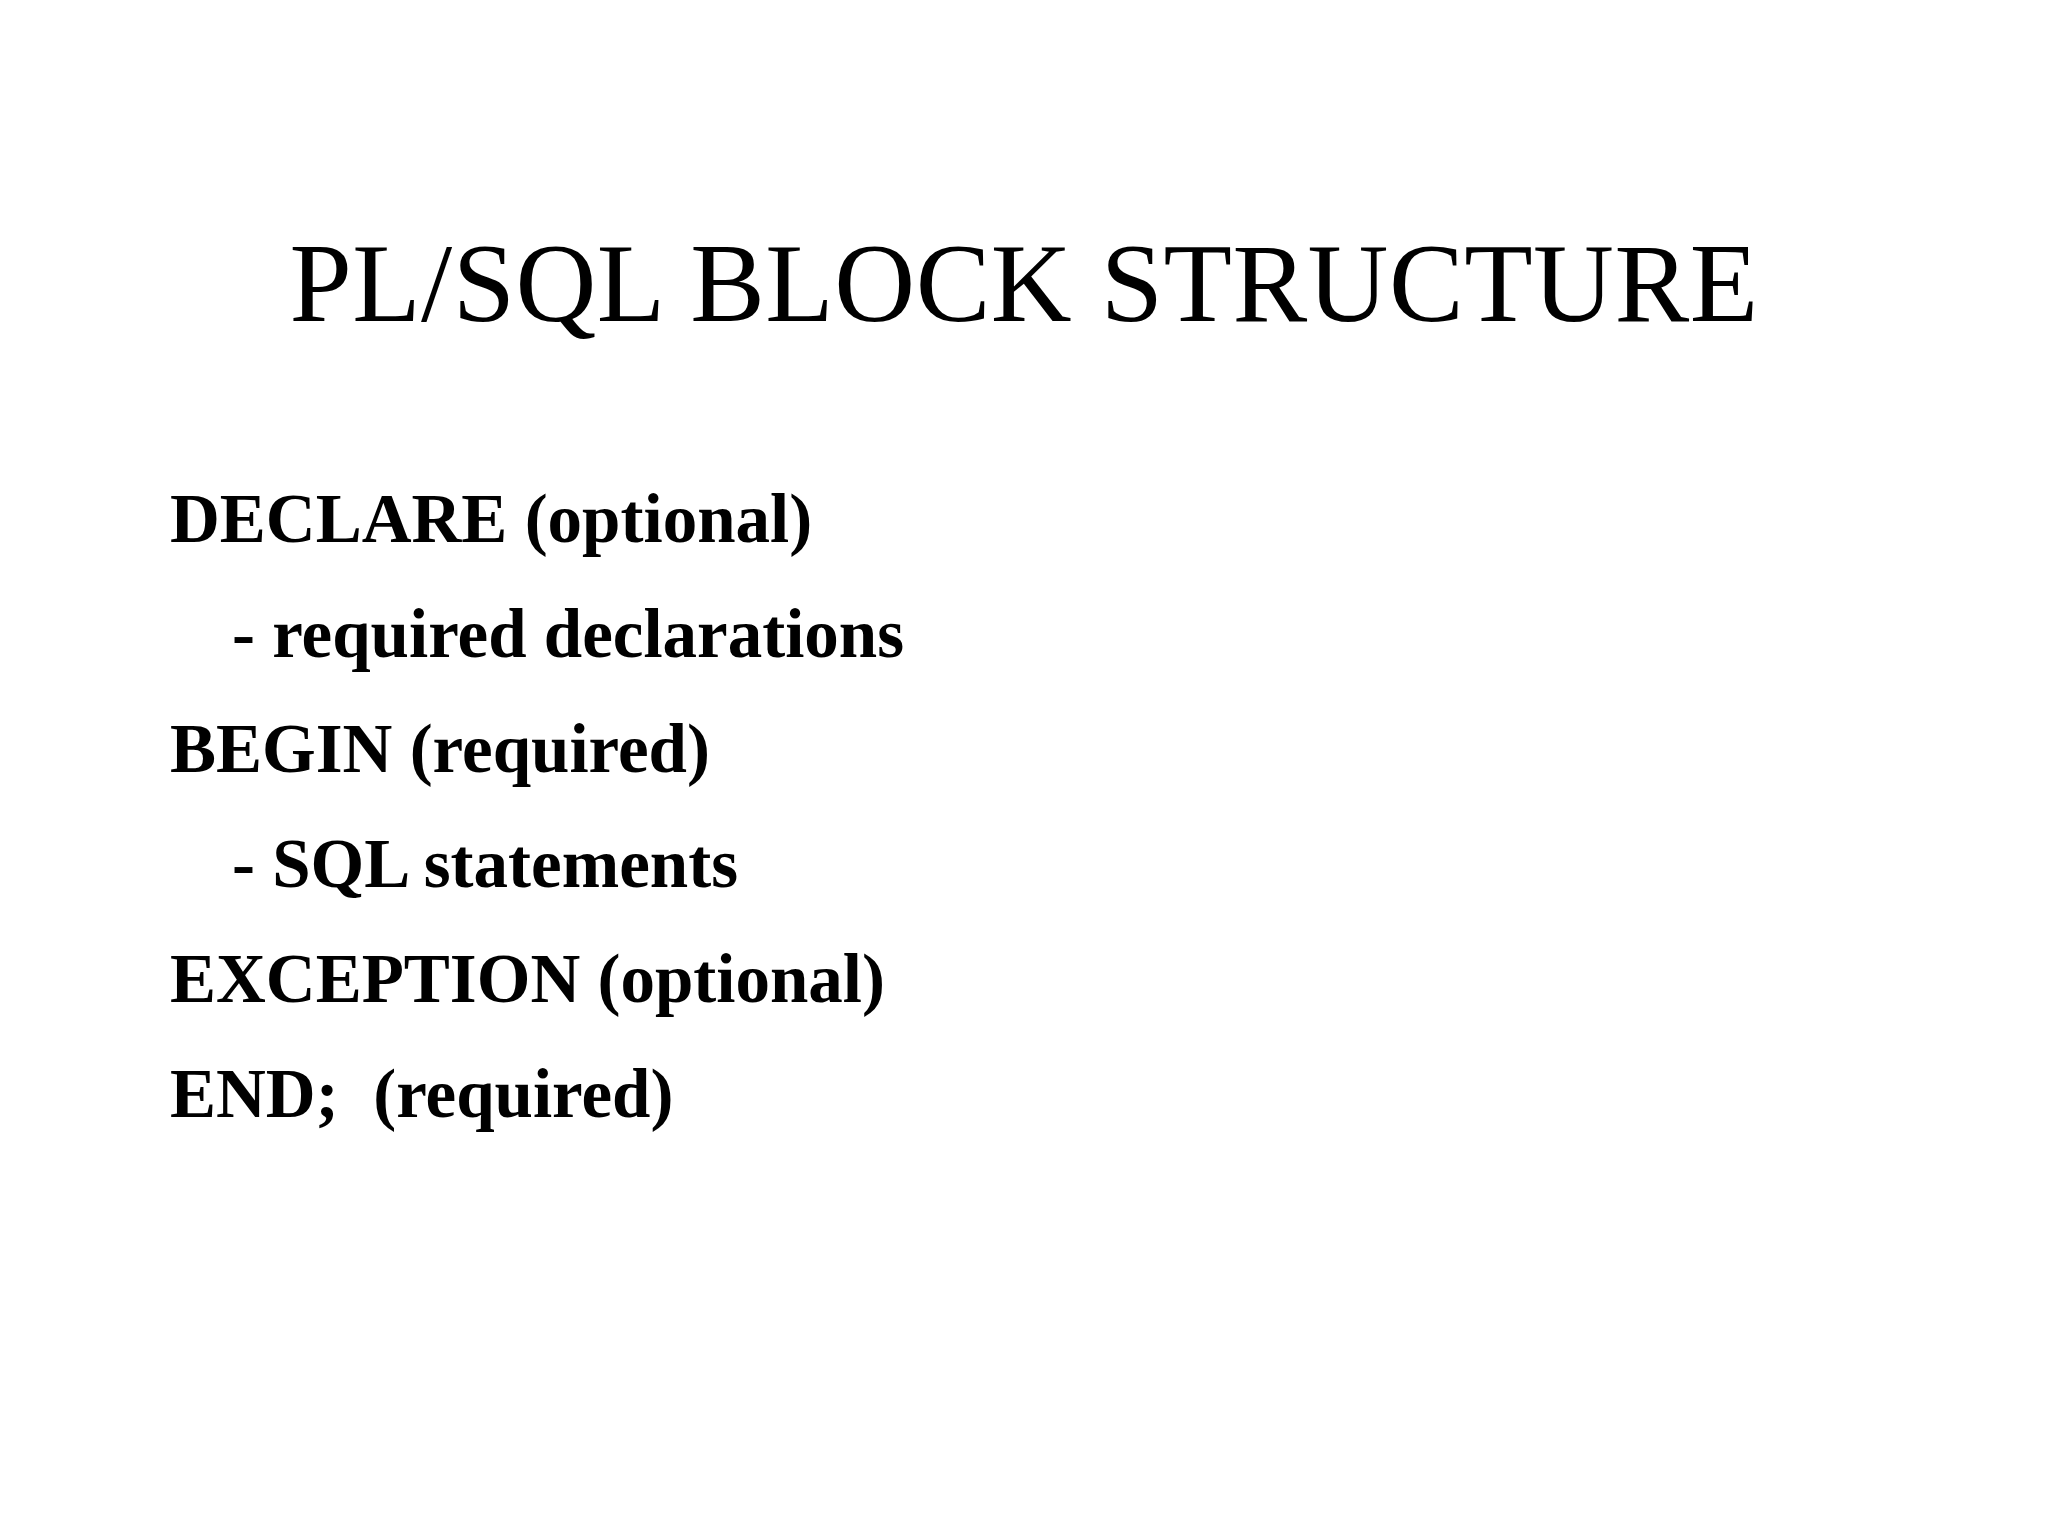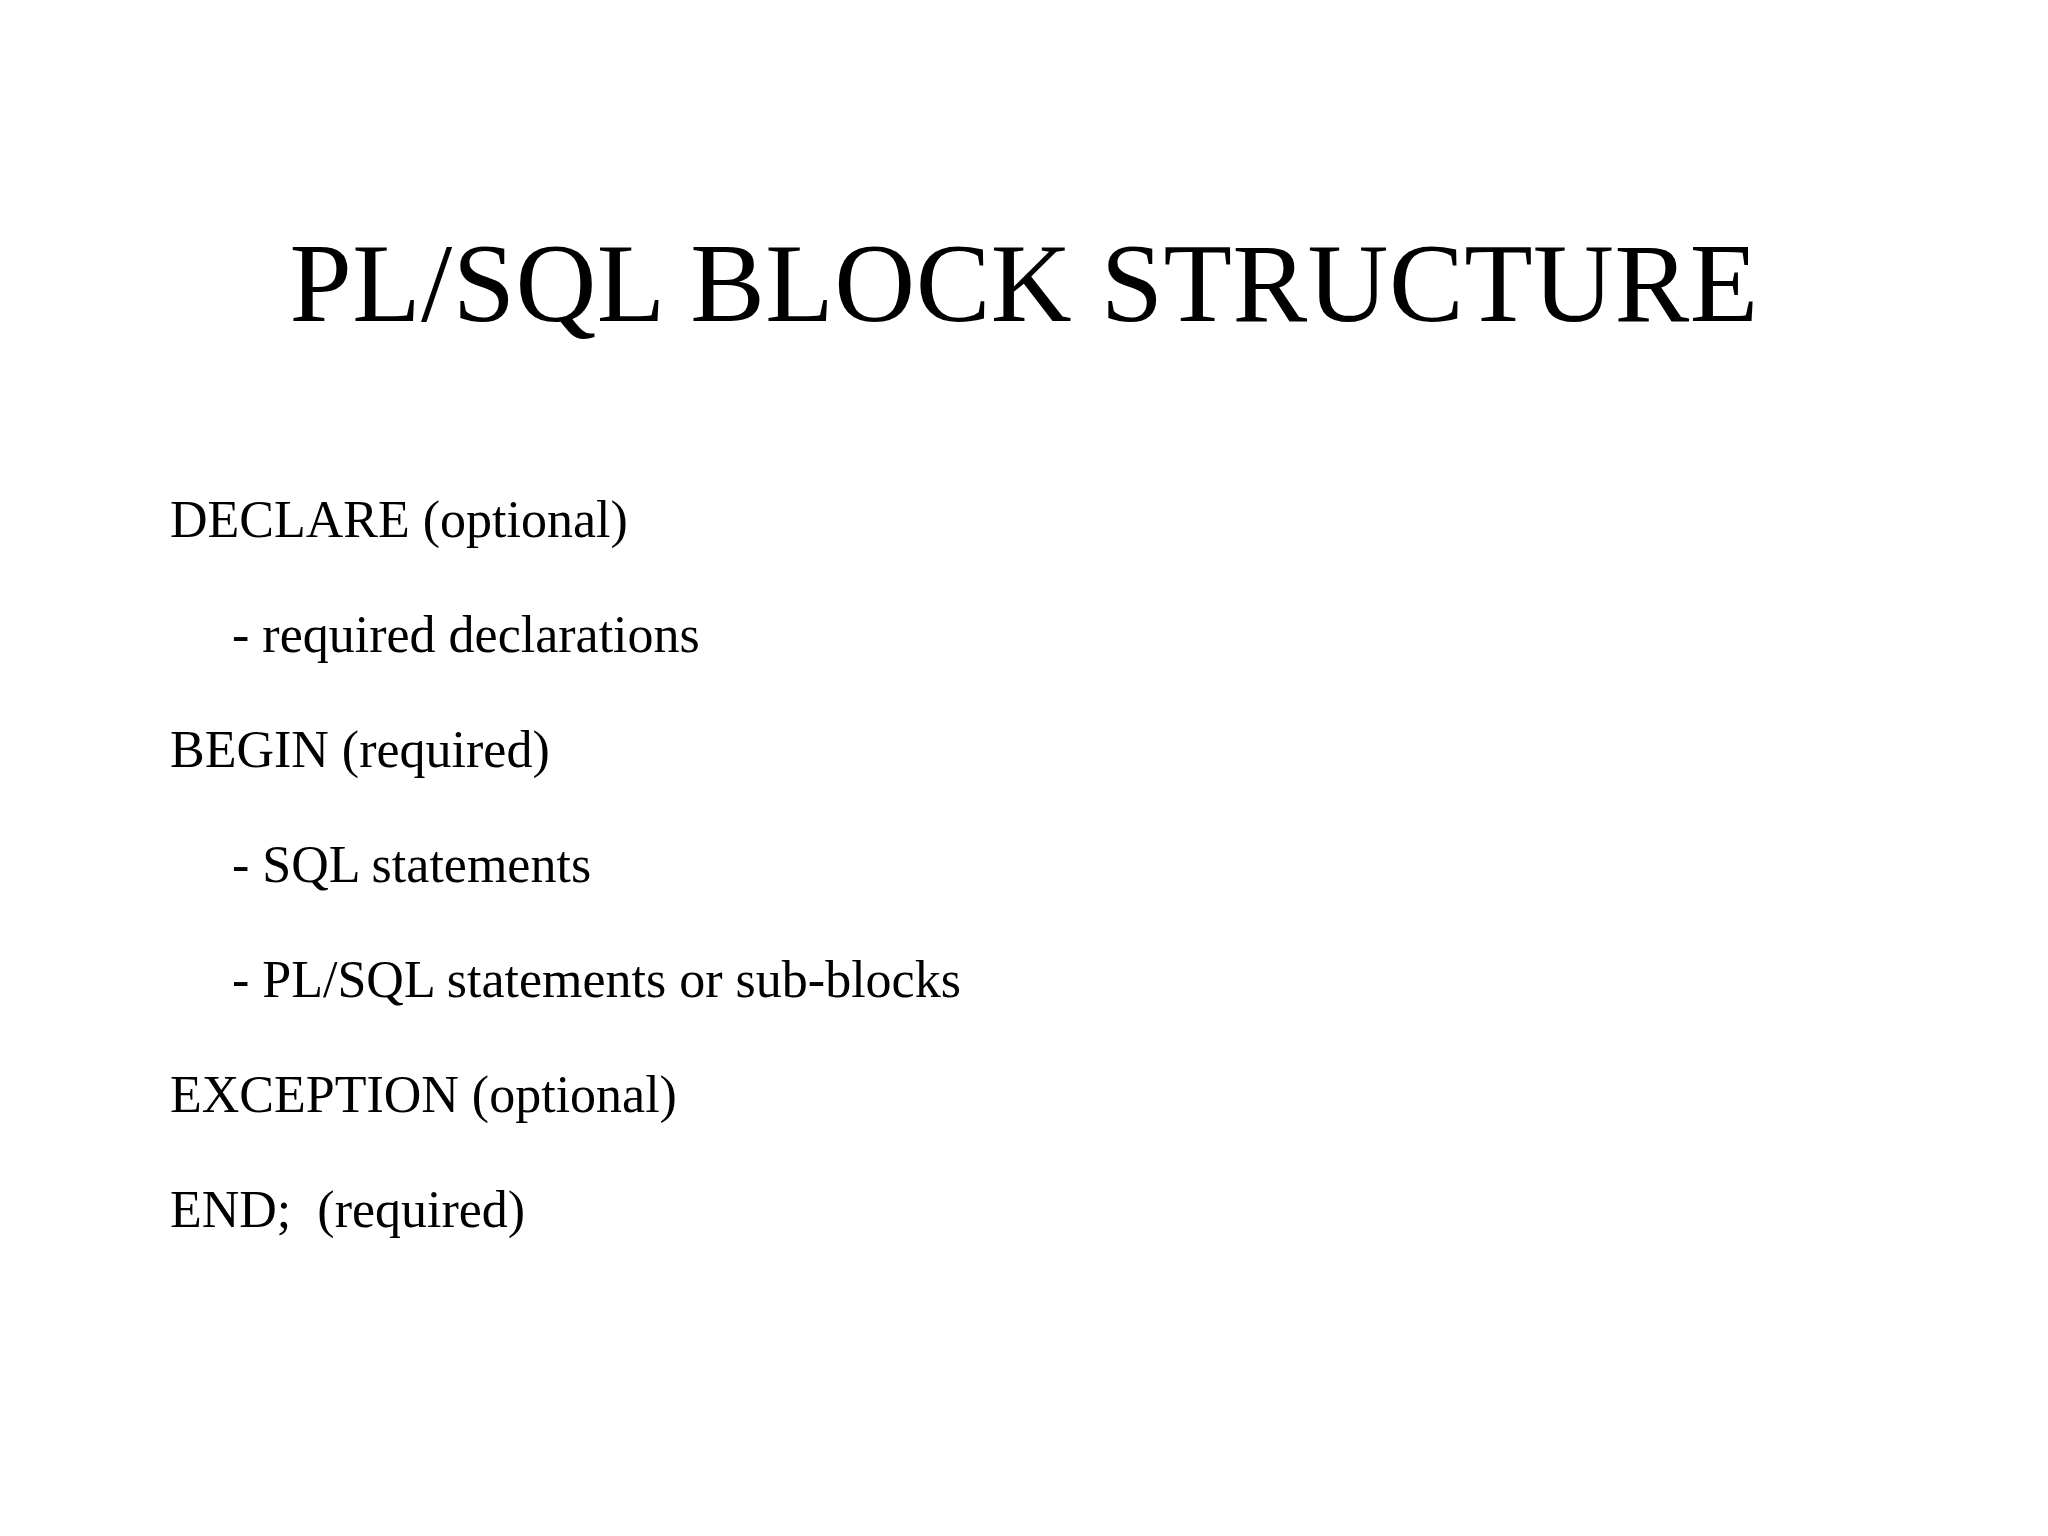--- a/index.html
+++ b/index.html
@@ -39,23 +39,23 @@
   }
 
   .body-block {
     position: absolute;
     left: 170px;
     top: 462px;
     width: 1760px;
   }
 
   .body-line {
-    font-size: 52px;
+    font-size: 69px;
     line-height: 115px;
-    font-weight: normal;
+    font-weight: bold;
     color: #000000;
     white-space: pre;
     letter-spacing: 0px;
   }
 
   .body-line.level-1 {
     padding-left: 0px;
   }
 
   .body-line.level-2 {
@@ -67,18 +67,17 @@
 
 <div class="slide">
 
   <h1 class="slide-title">PL/SQL BLOCK STRUCTURE</h1>
 
   <div class="body-block">
     <div class="body-line level-1">DECLARE (optional)</div>
     <div class="body-line level-2">- required declarations</div>
     <div class="body-line level-1">BEGIN (required)</div>
     <div class="body-line level-2">- SQL statements</div>
-    <div class="body-line level-2">- PL/SQL statements or sub-blocks</div>
     <div class="body-line level-1">EXCEPTION (optional)</div>
     <div class="body-line level-1">END;  (required)</div>
   </div>
 
 </div>
 
 </body></html>

